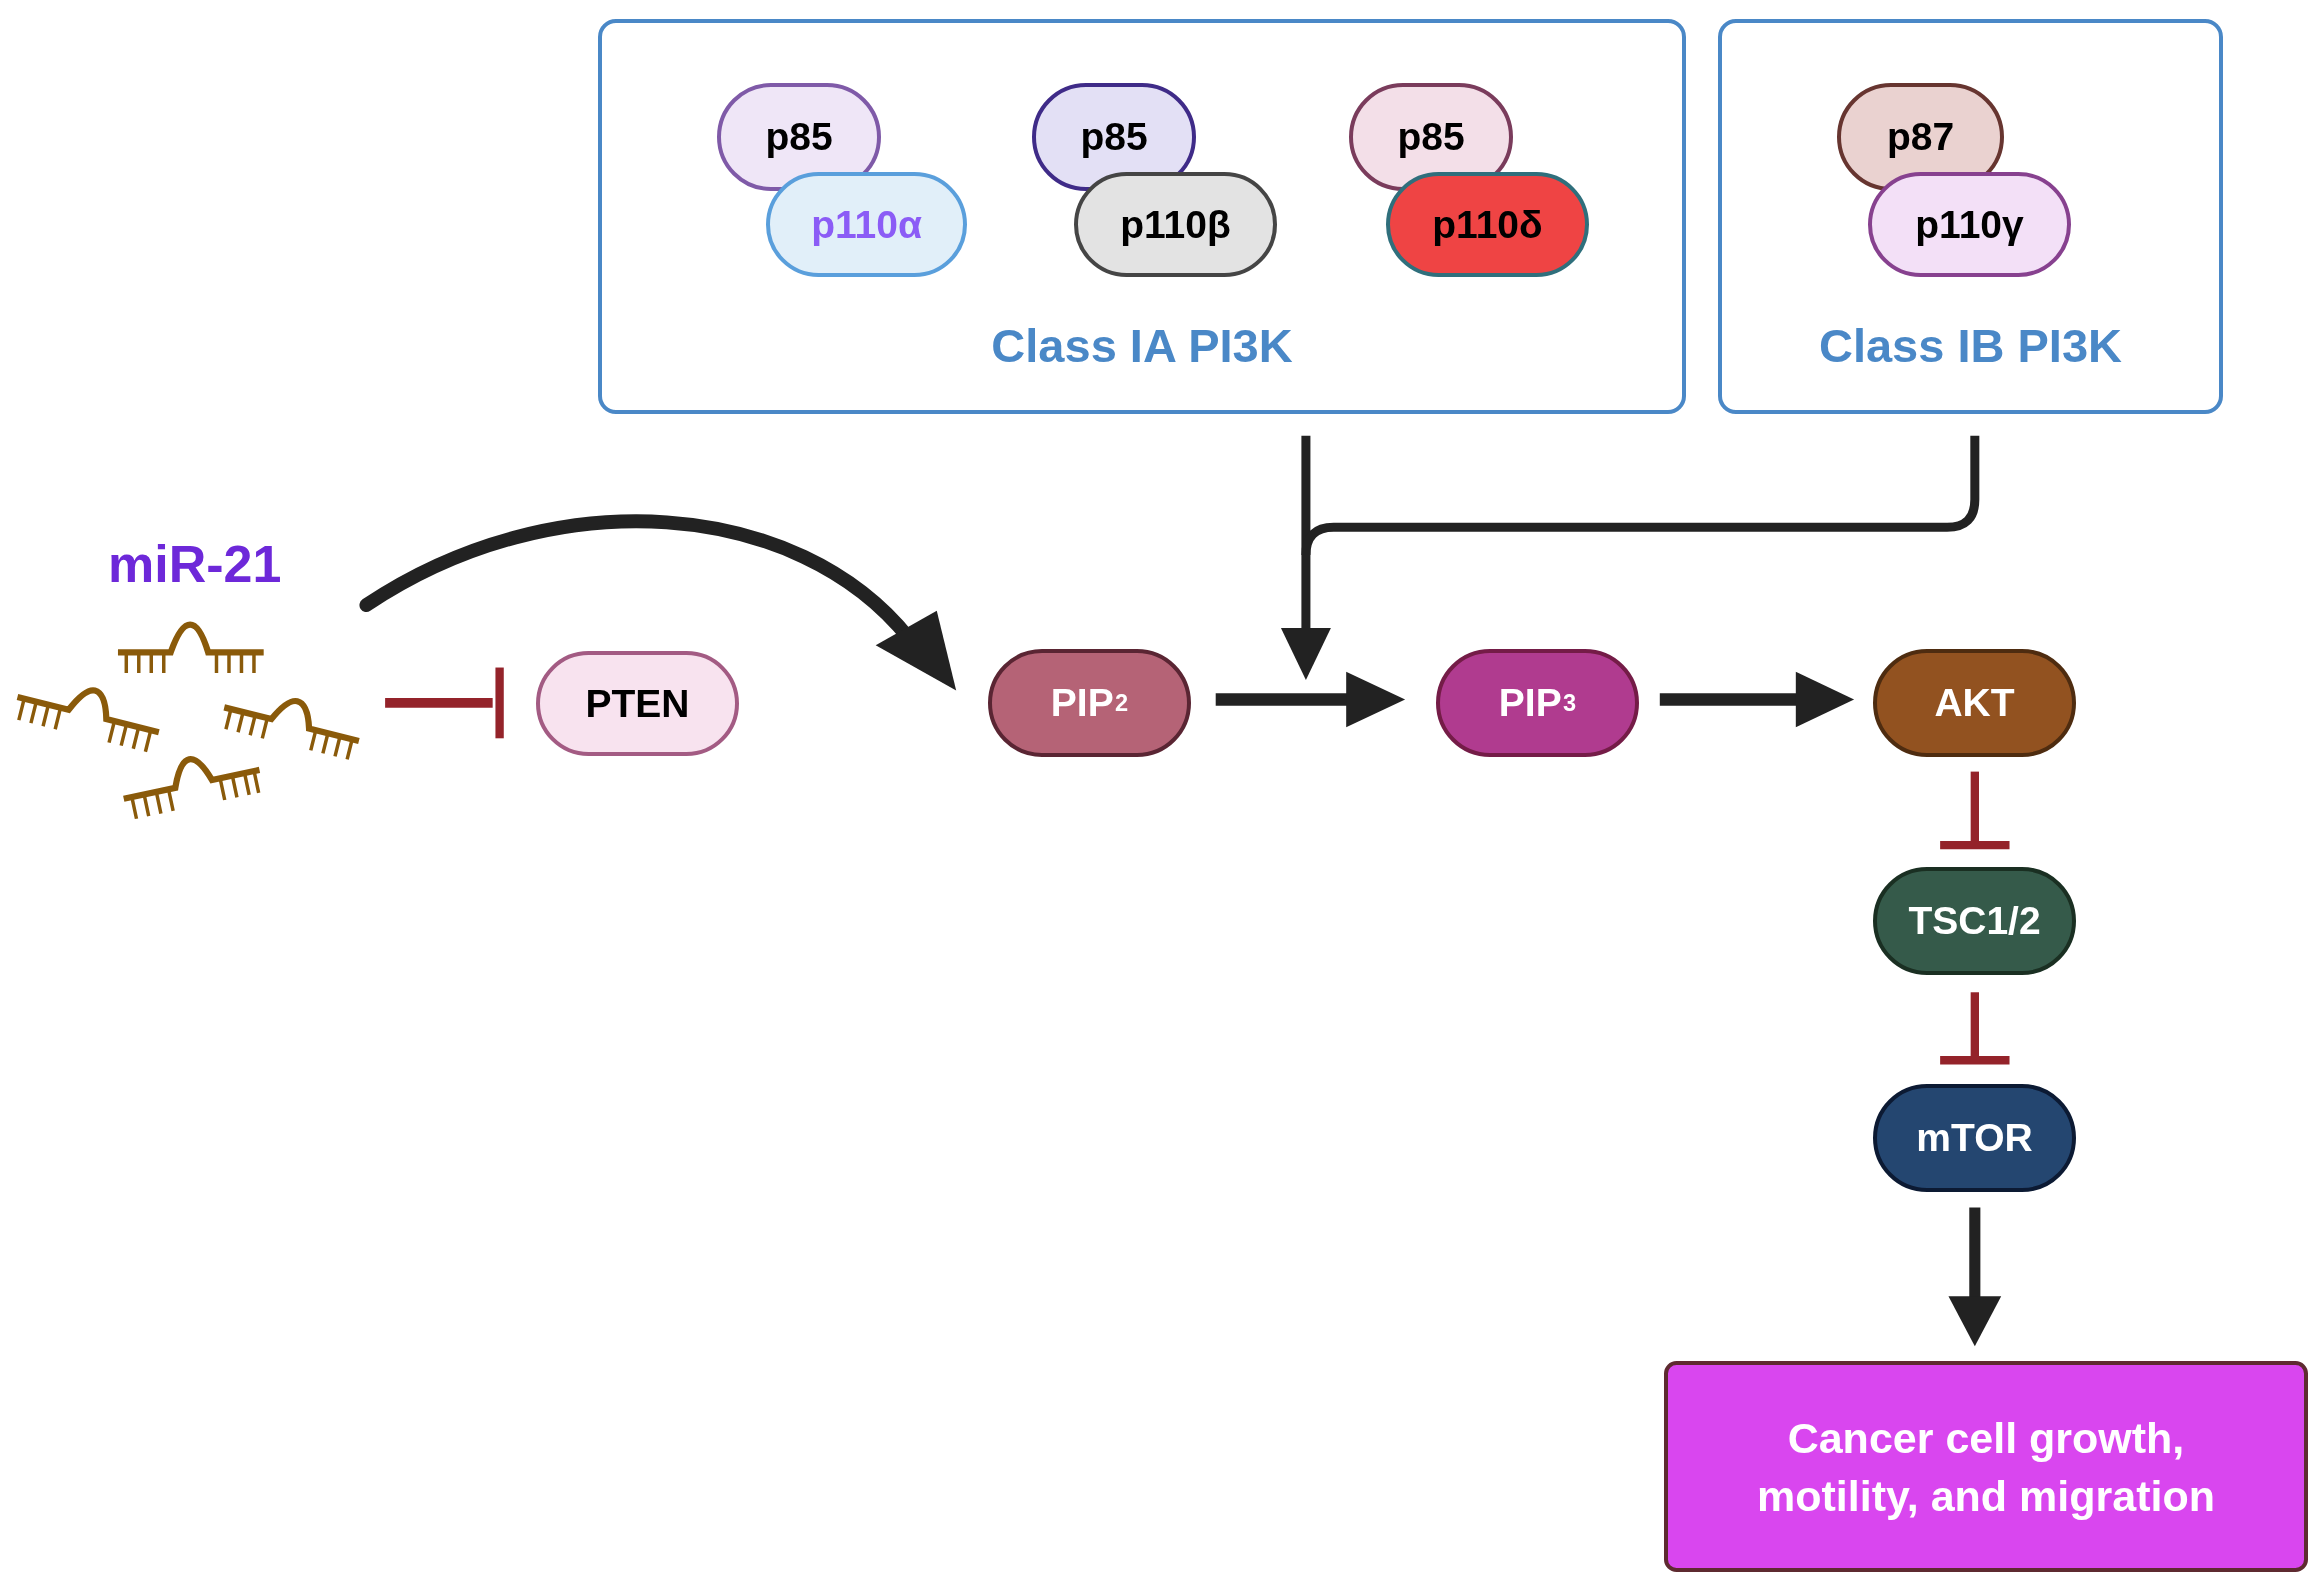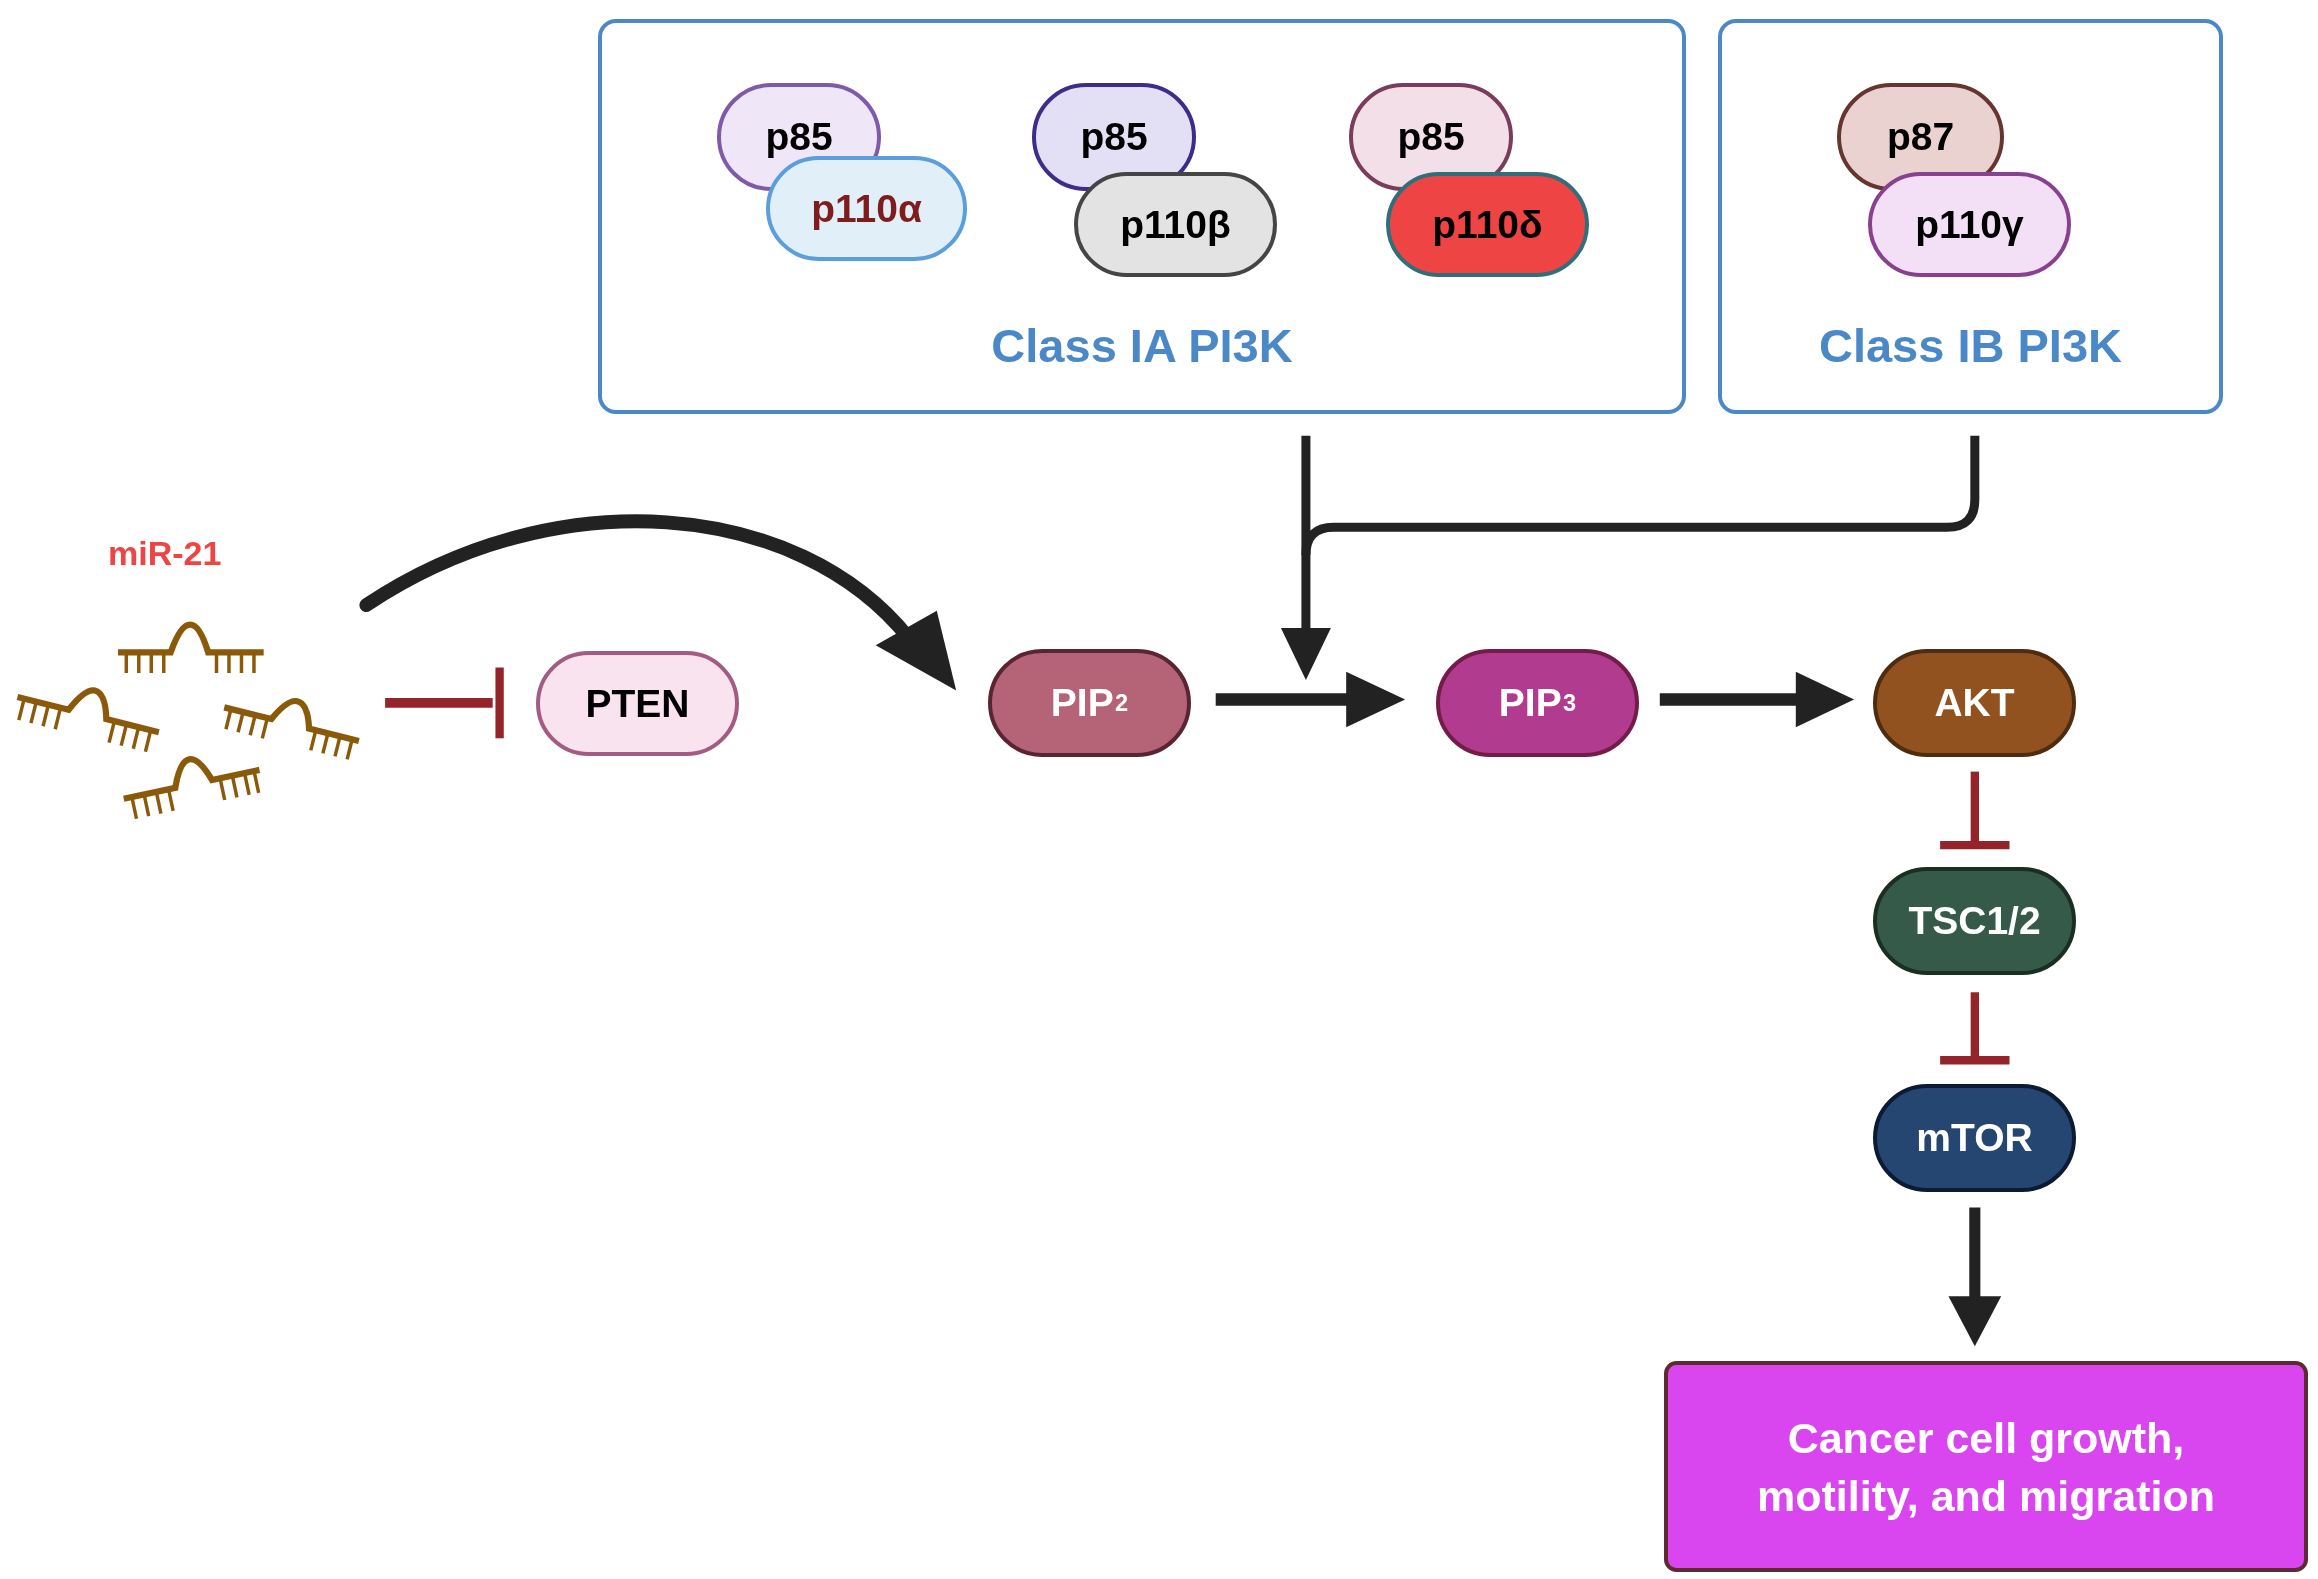--- a/index.html
+++ b/index.html
@@ -8,21 +8,21 @@
   #stage { position:absolute; left:0; top:0; width:2319px; height:1580px; }
   .node { position:absolute; box-sizing:border-box; border-radius:56px;
           display:flex; align-items:center; justify-content:center;
           font-weight:bold; font-size:39px; border-width:4.9px; border-style:solid;
           font-family:"Liberation Sans", sans-serif; }
   .node sub { font-size:23.6px; vertical-align:-8.3px; margin-left:1.4px; }
   .panel { position:absolute; box-sizing:border-box; border:4.2px solid #4a88c7;
            border-radius:18px; background:#ffffff; }
   .panel-title { position:absolute; left:0; right:0; text-align:center;
                  color:#4a88c7; font-weight:bold; font-size:47px; }
-  .label { position:absolute; font-weight:bold; font-size:34px; color:#ef4444; }
+  .label { position:absolute; font-weight:bold; font-size:52px; color:#6d28d9; }
   .outcome { position:absolute; box-sizing:border-box; border:4.9px solid #5e2a30;
              border-radius:12.5px; background:#d946ef; color:#fff; font-weight:bold;
              font-size:43px; line-height:58px; text-align:center;
              display:flex; align-items:center; justify-content:center; }
   svg.overlay { position:absolute; left:0; top:0; }
 </style>
 </head>
 <body>
 
 <div id="stage">
@@ -71,21 +71,21 @@
         <path d="M0 40 L76 40 Q90 4 104 4 Q118 4 130 40 L200 40" stroke-width="9"></path>
         <path d="M12 40 V72 M30 40 V72 M48 40 V72 M66 40 V72 M142 40 V72 M160 40 V72 M178 40 V72 M192 40 V72" stroke-width="5"></path>
       </g>
     </g>
   </svg>
 
   <div class="panel" style="left:598px;top:19.4px;width:1088px;height:395px;">
     <div class="panel-title" style="top:295px;">Class IA PI3K</div>
   </div>
   <div class="node" style="left:717px;top:83px;width:164px;height:108px;background:#efe6f7;border-color:#7f5aa8;color:#000;">p85</div>
-  <div class="node" style="left:766px;top:156px;width:201px;height:105px;background:#e1eff9;border-color:#5a9fdc;color:#7f1d1d;">p110α</div>
+  <div class="node" style="left:766px;top:172px;width:201px;height:105px;background:#e1eff9;border-color:#5a9fdc;color:#8b5cf6;">p110α</div>
 
   <div class="node" style="left:1032px;top:83px;width:164px;height:108px;background:#e3e0f5;border-color:#3f2b88;color:#000;">p85</div>
   <div class="node" style="left:1074px;top:172px;width:203px;height:105px;background:#e3e3e3;border-color:#454545;color:#000;">p110β</div>
 
   <div class="node" style="left:1349px;top:83px;width:164px;height:108px;background:#f3dfe8;border-color:#7a3c5c;color:#000;">p85</div>
   <div class="node" style="left:1386px;top:172px;width:203px;height:105px;background:#ef4444;border-color:#2f6f7c;color:#000;">p110δ</div>
 
   <div class="panel" style="left:1718px;top:19.4px;width:505px;height:395px;padding-left:17px;">
     <div class="panel-title" style="top:295px;">Class IB PI3K</div>
   </div>

